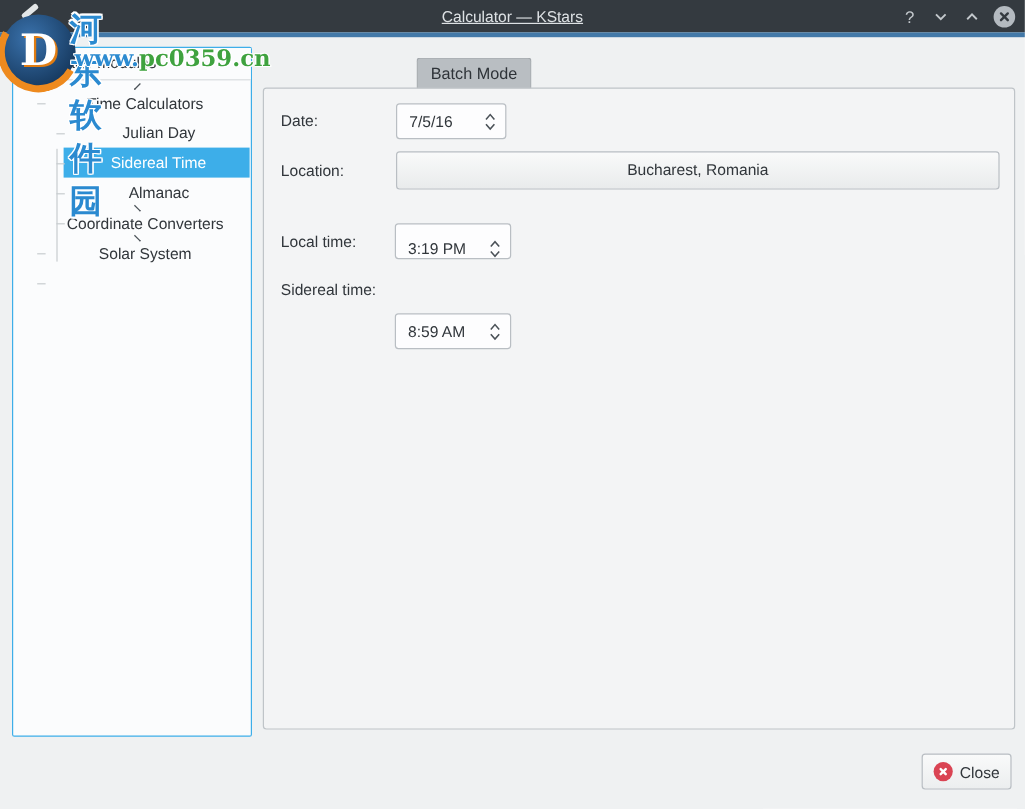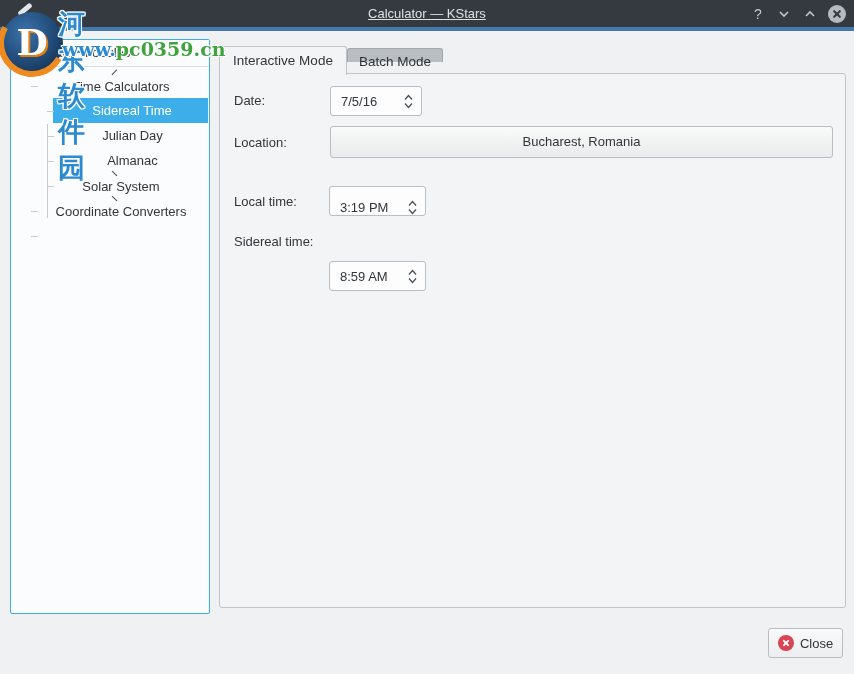--- a/index.html
+++ b/index.html
@@ -38,21 +38,21 @@
   .chev-right{border-top:1.6px solid #4a5157;border-right:1.6px solid #4a5157;transform:rotate(45deg);}
   .branch{position:absolute;background:transparent;}
   .vline{left:36px;top:51px;width:0;height:94px;border-left:1px solid #c7cccf;}
   .tick{width:7px;height:0;border-top:1px solid #c7cccf;left:36px;}
   .dash{width:7px;height:0;border-top:1px solid #c7cccf;left:20px;}
 
   
   .tab{position:absolute;box-sizing:border-box;font-size:13.5px;color:#31363b;text-align:center;}
   .tab-active{left:219px;top:46px;width:128px;height:29px;line-height:27px;background:#f3f4f5;
               border:1px solid #bfc4c8;border-bottom:none;border-radius:3px 3px 0 0;z-index:3;}
-  .tab-inactive{left:347px;top:48px;width:96px;height:14px;line-height:25px;background:#b9bec2;
+  .tab-inactive{left:347px;top:48px;width:96px;height:26px;line-height:25px;background:#b9bec2;
                 border:1px solid #a3a8ac;border-bottom:none;border-radius:3px 3px 0 0;z-index:1;color:#2e3338;}
   .frame{position:absolute;left:219px;top:73px;width:627px;height:535px;background:#f3f4f5;
          border:1px solid #bfc4c8;border-radius:3px;box-sizing:border-box;z-index:2;}
 
   .flabel{position:absolute;left:14px;font-size:13px;color:#31363b;}
   .spinbox{position:absolute;height:30px;background:#fdfdfe;border:1px solid #b9bec3;border-radius:3px;
            box-sizing:border-box;display:flex;align-items:center;}
   .spinbox .value{flex:1;padding-left:10px;font-size:13px;color:#31363b;}
   .spinbox .arrows{padding-right:7px;display:flex;flex-direction:column;align-items:center;gap:1px;}
   .wide-btn{position:absolute;left:110px;top:52px;width:503px;height:32px;box-sizing:border-box;
@@ -115,50 +115,49 @@
   </div>
   <div class="accent-line"></div>
 
   <div class="sidebar">
     <div class="side-header">Calculator modules</div>
     <div class="tree">
       <div class="trow top">
         <span class="chev chev-down"></span>
         <span class="tlabel">Time Calculators</span>
       </div>
+      <div class="trow child">
+        <span class="tlabel">Julian Day</span>
+      </div>
       <div class="trow child selected">
         <span class="tlabel">Sidereal Time</span>
       </div>
       <div class="trow child">
-        <span class="tlabel">Julian Day</span>
-      </div>
-      <div class="trow child">
         <span class="tlabel">Almanac</span>
+      </div>
+      <div class="trow top">
+        <span class="chev chev-right"></span>
+        <span class="tlabel">Coordinate Converters</span>
       </div>
       <div class="trow top">
         <span class="chev chev-right"></span>
         <span class="tlabel">Solar System</span>
-      </div>
-      <div class="trow top">
-        <span class="chev chev-right"></span>
-        <span class="tlabel">Coordinate Converters</span>
       </div>
 
       <div class="branch vline"></div>
       <div class="branch tick" style="top:38px;"></div>
       <div class="branch tick" style="top:63px;"></div>
       <div class="branch tick" style="top:88px;"></div>
       <div class="branch tick" style="top:113px;"></div>
       <div class="branch dash" style="top:13px;"></div>
       <div class="branch dash" style="top:138px;"></div>
       <div class="branch dash" style="top:163px;"></div>
     </div>
   </div>
 
-  <div class="tab tab-active">Interactive Mode</div>
   <div class="tab tab-inactive">Batch Mode</div>
 
   <div class="frame">
 
     <div class="flabel" style="top:19px;">Date:</div>
     <div class="spinbox" style="left:110px;top:12px;width:92px;">
       <span class="value">7/5/16</span>
       <span class="arrows">
         <svg width="11" height="7" viewBox="0 0 11 7">
             <polyline points="2,5.5 5.5,1.5 9,5.5" fill="none" stroke="#4a5157" stroke-width="1.3"></polyline>

